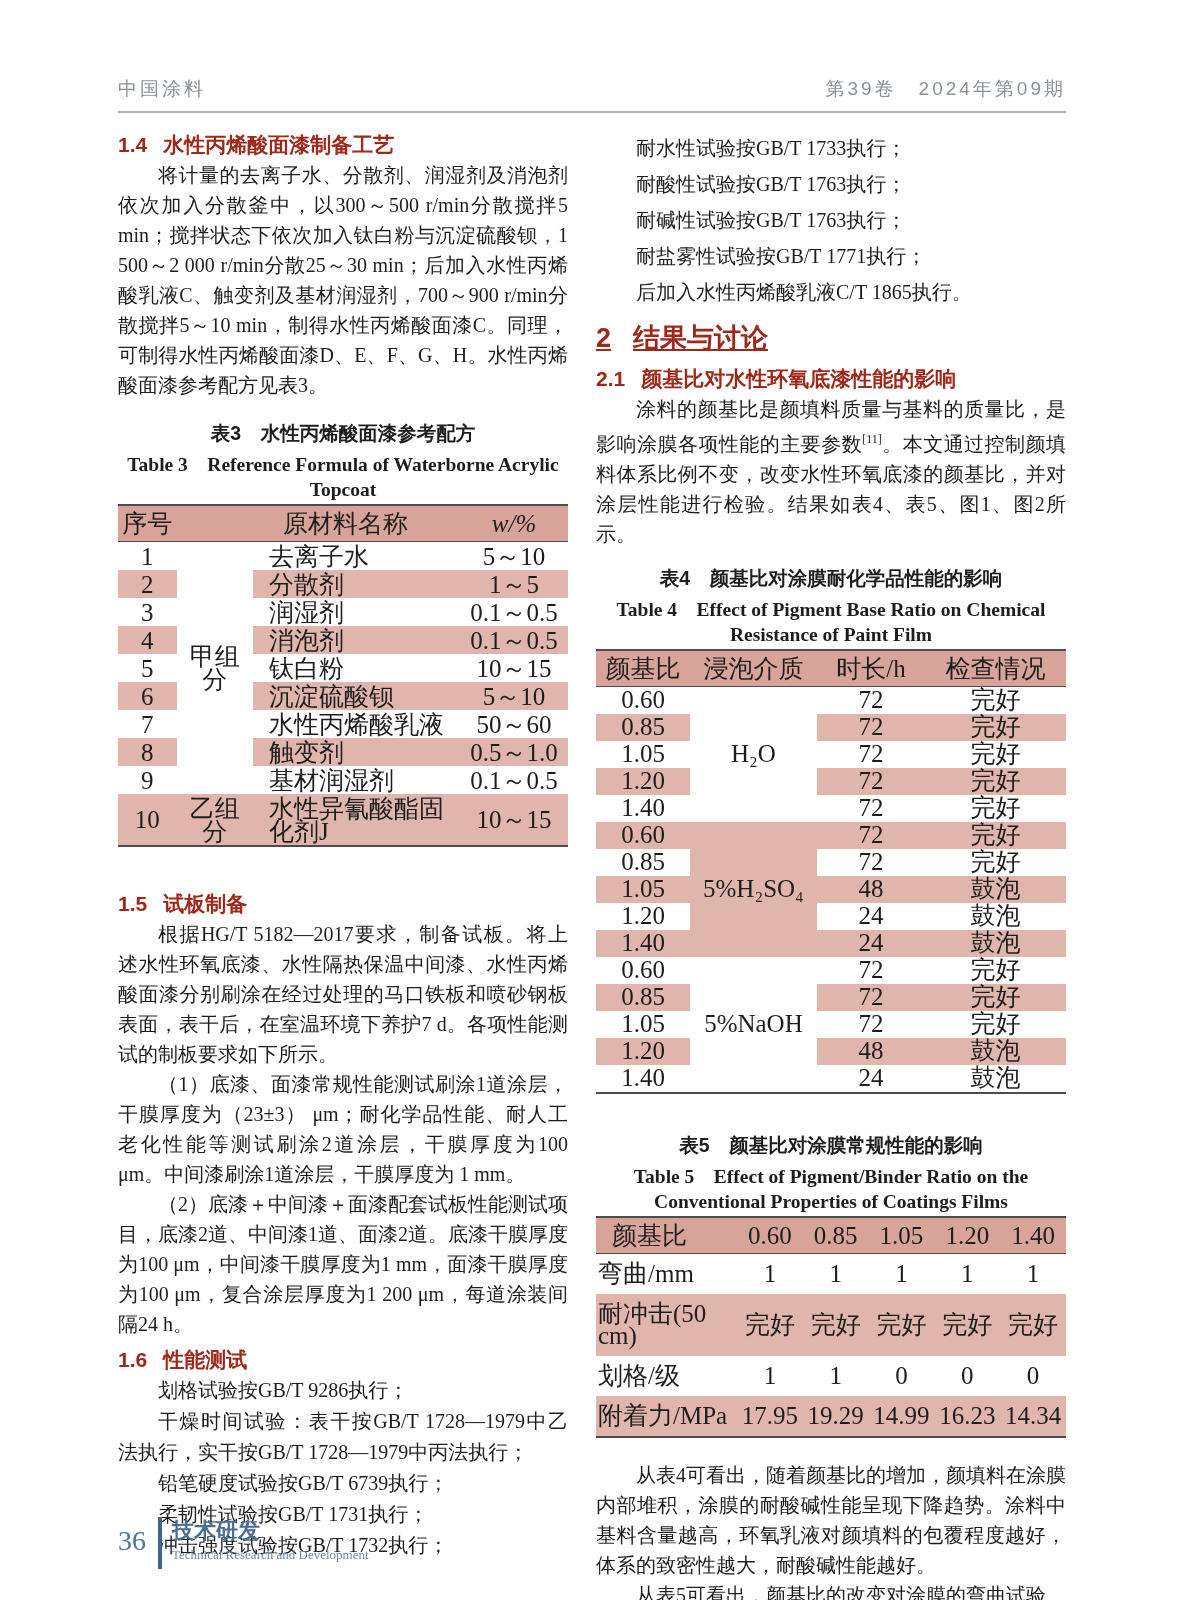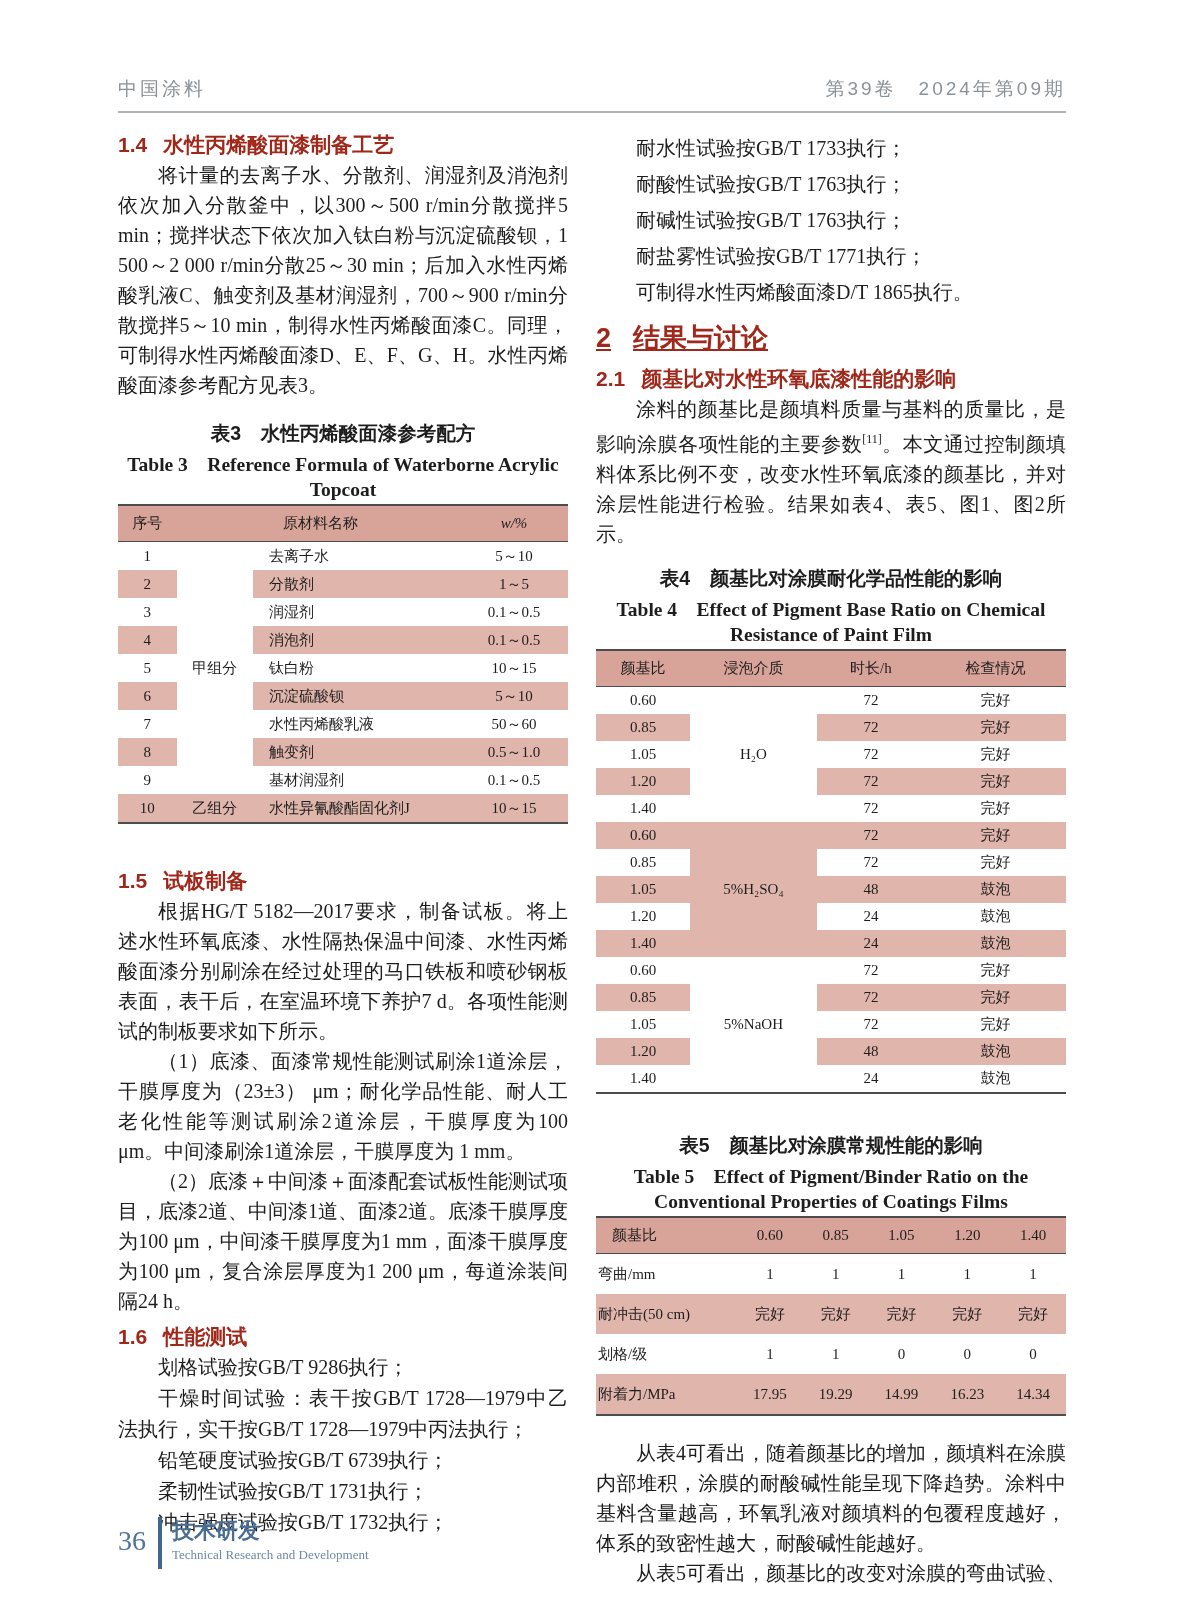--- a/index.html
+++ b/index.html
@@ -45,21 +45,21 @@
   .tbl-cap { text-align:center; font-weight:bold; }
   .cap-zh {
     font-family:"Liberation Sans","DejaVu Sans",sans-serif;
     font-size:19.5px; line-height:27px; margin-bottom:5px;
   }
   .cap-en { font-family:"Liberation Serif","DejaVu Serif",serif; font-size:19.5px; line-height:25px; }
 
   
   table.tbl {
     width:100%; border-collapse:collapse; table-layout:fixed;
-    font-size:15px;
+    font-size:25px;
     border-top:2.5px solid #4c4c4c; border-bottom:2.5px solid #4c4c4c;
   }
   table.tbl thead tr { border-bottom:1.5px solid #4c4c4c; }
   table.tbl th {
     background:#d8a49a; font-weight:normal; text-align:center;
     padding:6px 2px; line-height:23px;
   }
   table.tbl td { text-align:center; padding:2.5px 2px; line-height:22px; }
   table.tbl tr.stripe td { background:#e0b5ac; }
   table.tbl td.merged { background:#ffffff !important; vertical-align:middle; }
@@ -213,21 +213,21 @@
 
     </div>
 
     <div class="col-right">
 
       <div class="tests-right">
           <p class="test-line">耐水性试验按GB/T 1733执行；</p>
           <p class="test-line">耐酸性试验按GB/T 1763执行；</p>
           <p class="test-line">耐碱性试验按GB/T 1763执行；</p>
           <p class="test-line">耐盐雾性试验按GB/T 1771执行；</p>
-          <p class="test-line">可制得水性丙烯酸面漆D/T 1865执行。</p>
+          <p class="test-line">后加入水性丙烯酸乳液C/T 1865执行。</p>
         </div>
 
       <div class="sec-head-big mt-s2">
         <span class="sec-num">2</span><span>结果与讨论</span>
       </div>
       <div class="sec-head mt-s21">
         <span class="sec-num">2.1</span><span>颜基比对水性环氧底漆性能的影响</span>
       </div>
 
       <p class="para"><span>涂料的颜基比是颜填料质量与基料的质量比，是影响涂膜各项性能的主要参数</span><sup>[11]</sup><span>。本文通过控制颜填料体系比例不变，改变水性环氧底漆的颜基比，并对涂层性能进行检验。结果如表4、表5、图1、图2所示。</span></p>

